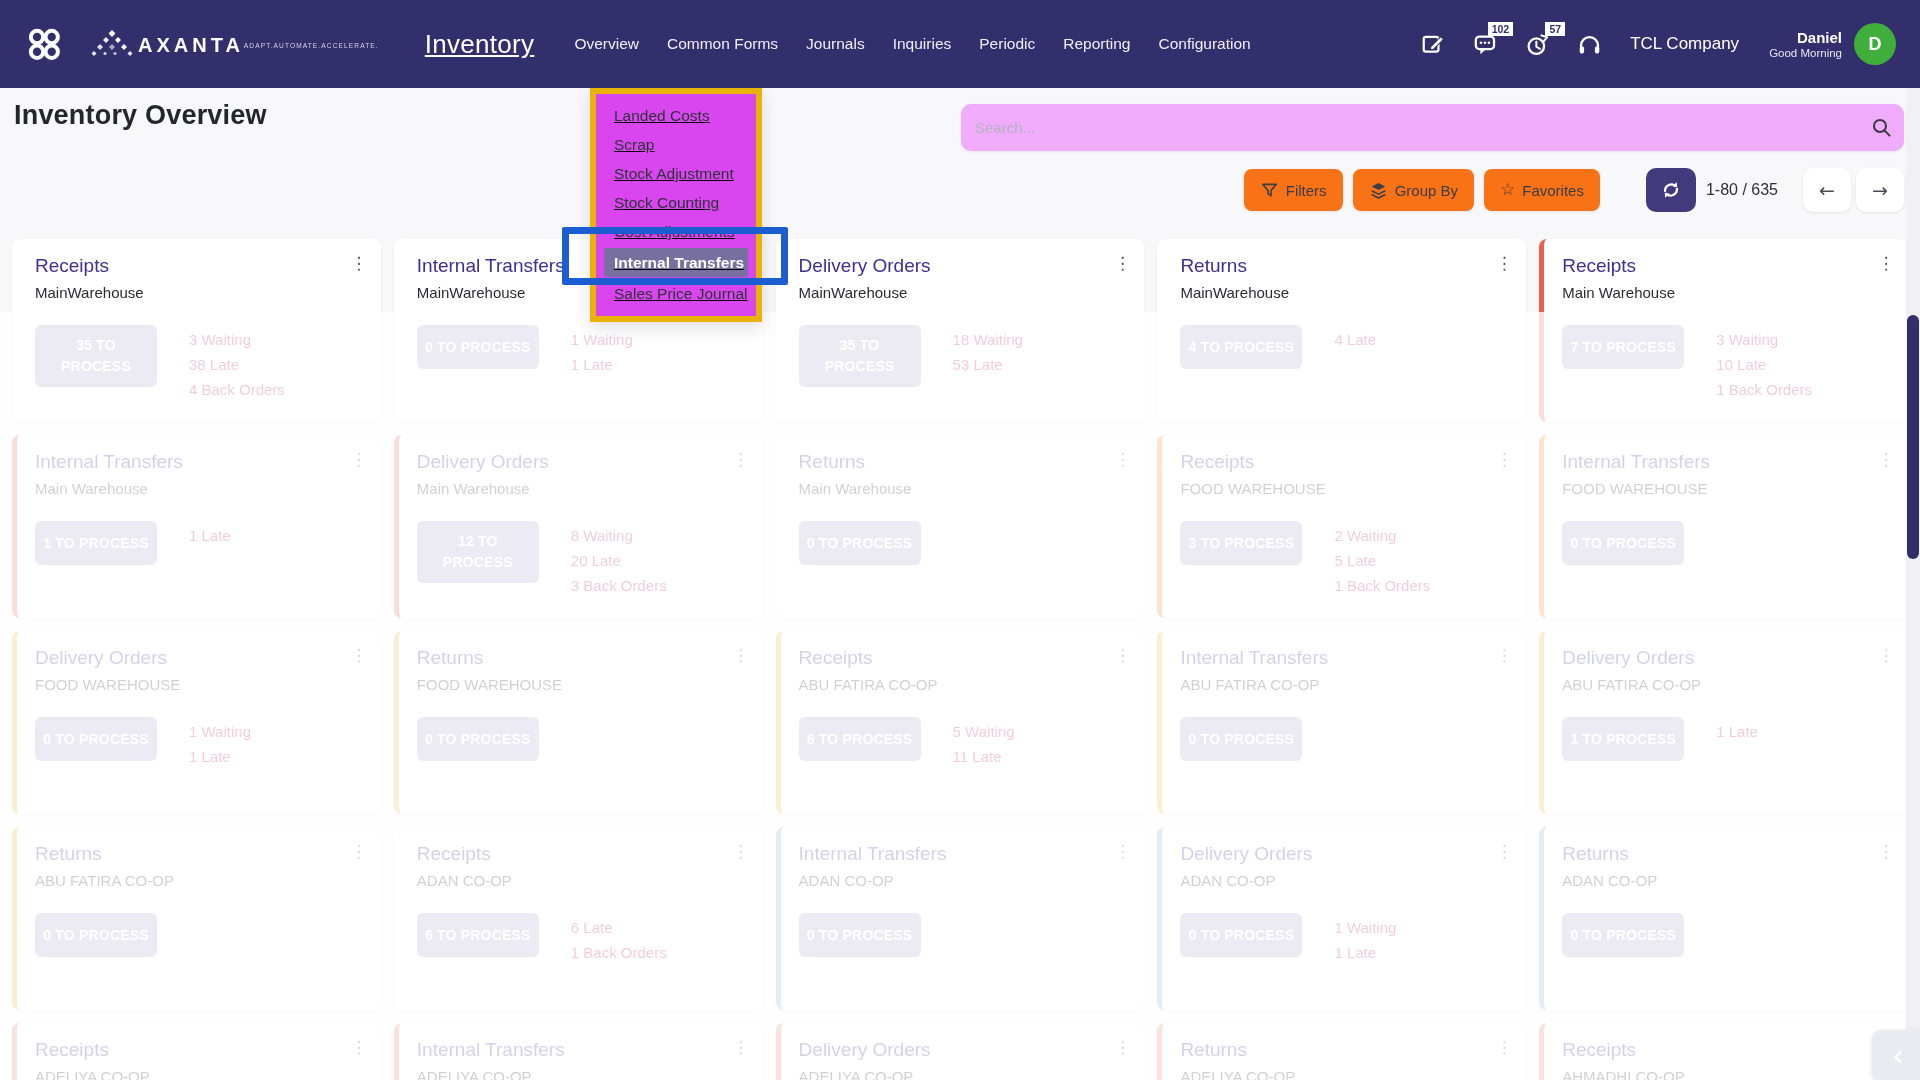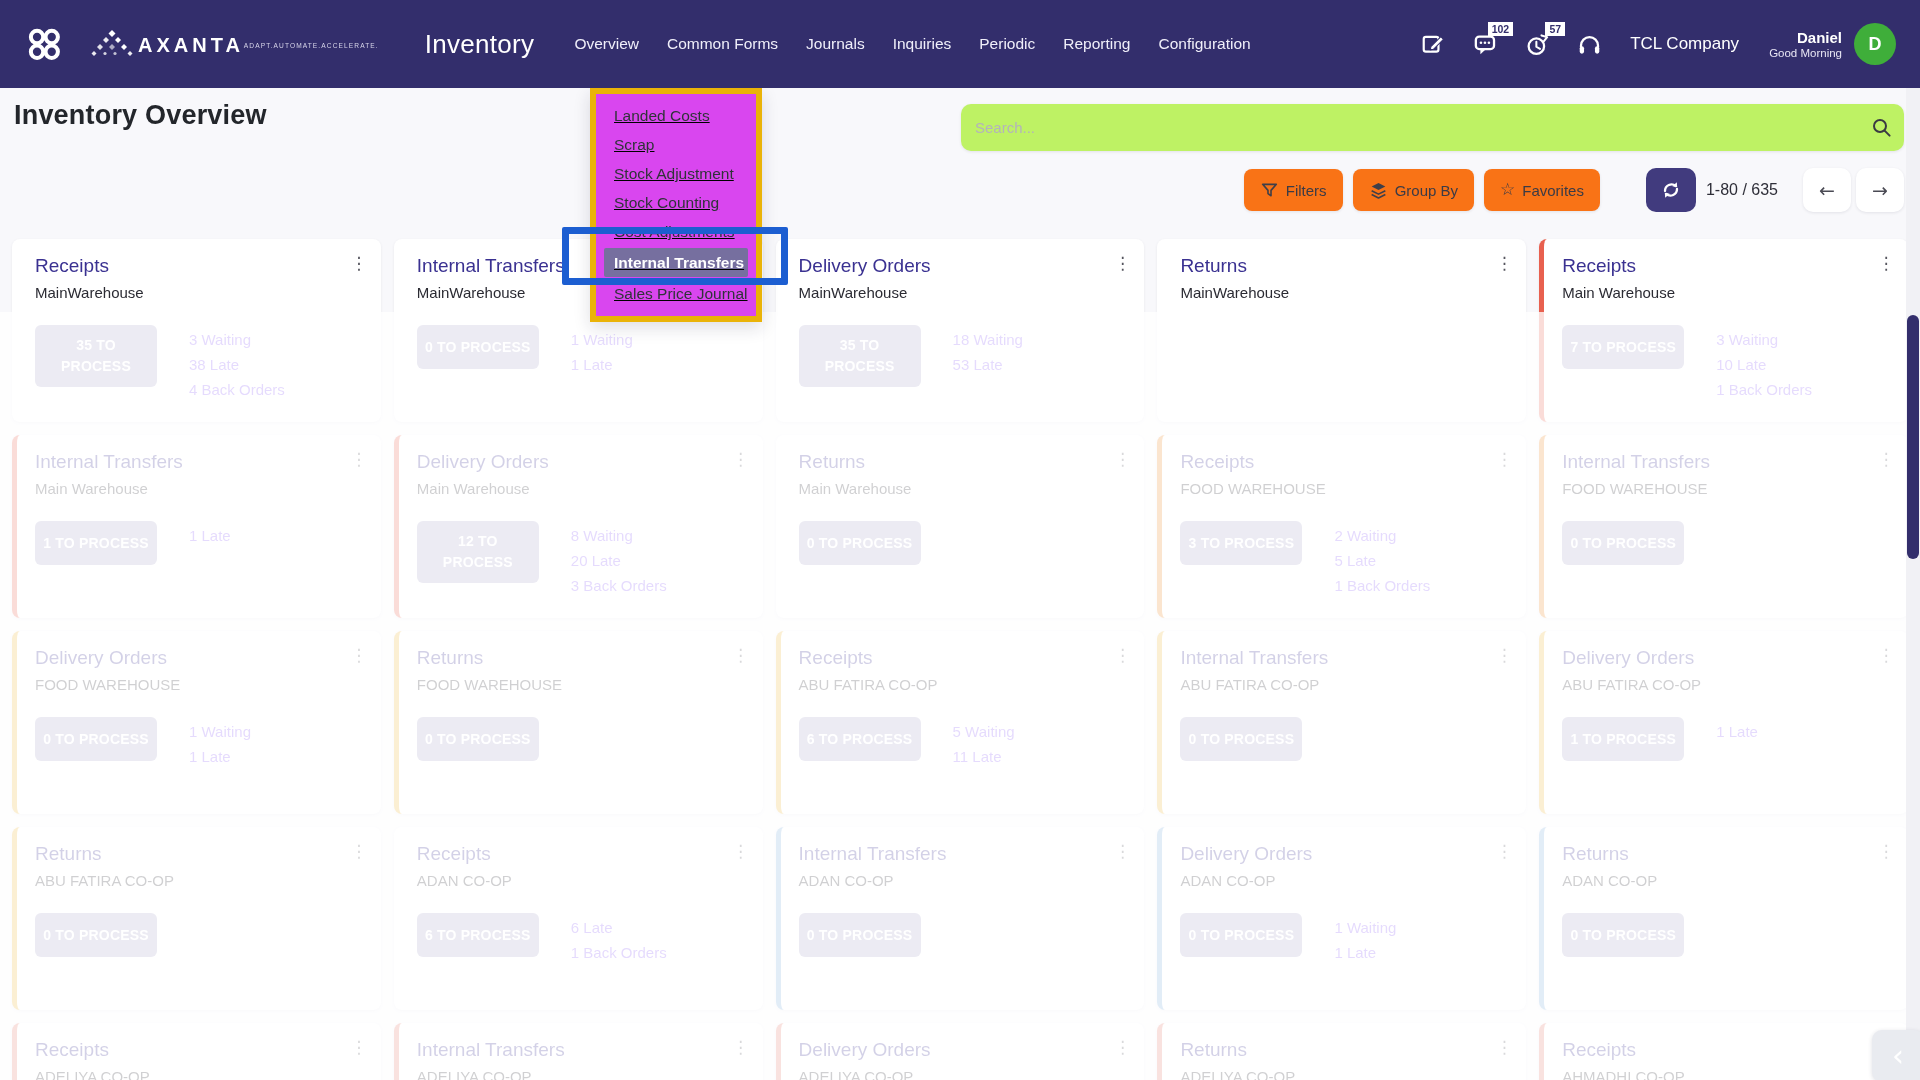--- a/index.html
+++ b/index.html
@@ -7,38 +7,38 @@
   body { font-family:"Liberation Sans", sans-serif; background:#f8f8fb; overflow:hidden; }
   #screen { position:relative; width:1920px; height:1080px; overflow:hidden; background:#f8f8fb; }
 
   
   .navbar { position:absolute; left:0; top:0; width:1920px; height:88px; background:#332e6c;
             display:flex; align-items:center; padding:0 24px; z-index:200; }
   .apps-btn { width:40px; height:40px; display:flex; align-items:center; justify-content:center; cursor:pointer; }
   .brand { display:flex; flex-direction:row; align-items:center; margin-left:22px; }
   .brand-name { color:#fff; font-size:20px; font-weight:bold; letter-spacing:4px; line-height:20px; margin-top:2px; }
   .brand-tag { color:#d8d6ea; font-size:6.6px; letter-spacing:1.1px; margin-top:2px; }
-  .app-title { color:#fff; font-size:26px; font-weight:500; margin-left:46px; letter-spacing:.3px; }
+  .app-title { color:#fff; font-size:26px; font-weight:500; margin-left:46px; letter-spacing:.3px;text-decoration:underline; }
   .nav-links { display:flex; gap:28px; margin-left:40px; }
   .nav-link { color:#f0effa; font-size:15.5px; cursor:pointer; white-space:nowrap; }
   .nav-right { margin-left:auto; display:flex; align-items:center; }
   .nav-icon { position:relative; width:30px; height:30px; display:flex; align-items:center; justify-content:center;
               margin-left:22px; cursor:pointer; }
   .badge { position:absolute; top:-7px; right:-13px; background:#fff; color:#332e6c; font-size:10.5px; font-weight:bold;
            border-radius:0; padding:1px 4px; line-height:12px; }
   .company { color:#fff; font-size:17px; font-weight:500; margin-left:26px; white-space:nowrap; cursor:pointer; }
   .user-block { margin-left:30px; text-align:right; color:#fff; }
   .user-name { font-size:15px; font-weight:bold; line-height:17px; }
   .user-greet { font-size:11.5px; line-height:14px; color:#e8e6f4; }
   .avatar { width:42px; height:42px; border-radius:50%; color:#fff; font-size:18px; font-weight:bold;
             display:flex; align-items:center; justify-content:center; margin-left:12px; cursor:pointer; }
 
   
   .page-title { position:absolute; left:14px; top:100px; font-size:27px; color:#23262b; letter-spacing:.2px; }
-  .search-wrap { position:absolute; left:961px; top:104px; width:943px; height:47px; background:#bef264;
+  .search-wrap { position:absolute; left:961px; top:104px; width:943px; height:47px; background:#f0abfc;
                  border-radius:10px; box-shadow:0 1px 3px rgba(40,40,70,.10); display:flex; align-items:center; }
   .search-input { flex:1; border:none; outline:none; background:transparent; font-size:15px; color:#333;
                   padding:0 14px; font-family:"Liberation Sans", sans-serif; }
   .search-input::placeholder { color:#b3b3bc; }
   .search-icon { width:44px; display:flex; align-items:center; justify-content:center; cursor:pointer; }
 
   
   .controls { position:absolute; top:168px; right:16px; height:44px; display:flex; align-items:center; }
   .ctl-btn { height:42px; background:#f97316; border:none; border-radius:8px; box-shadow:0 1px 3px rgba(40,40,70,.10);
              display:flex; align-items:center; gap:7px; padding:0 16px; font-size:15px; color:#3b3b46;
@@ -57,21 +57,21 @@
   .card { position:relative; background:#fff; border-radius:8px; height:183px; padding:16px 18px 0 18px;
           box-shadow:0 1px 3px rgba(40,40,70,.08); border-left:5px solid transparent; cursor:pointer; }
   .card-title { font-size:19px; font-weight:500; color:#3a3191; }
   .card-subtitle { font-size:15px; color:#2b2b33; margin-top:7px; }
   .kebab { position:absolute; top:14px; right:12px; font-size:17px; color:#55555e; width:20px; text-align:center;
            cursor:pointer; font-family:"DejaVu Sans", sans-serif; }
   .card-body { margin-top:24px; display:flex; align-items:flex-start; gap:32px; }
   .to-process-btn { width:122px; min-height:44px; padding:10px 6px; background:#a8a4c8; border:none; border-radius:6px;
                     color:#fff; font-size:14px; font-weight:bold; text-transform:uppercase; line-height:1.5;
                     letter-spacing:.2px; font-family:"Liberation Sans", sans-serif; cursor:pointer; }
-  .card-stats { font-size:15px; color:#8b5cf6; line-height:25px; padding-top:2px; }
+  .card-stats { font-size:15px; color:#be185d; line-height:25px; padding-top:2px; }
 
   
   .fade-overlay { position:absolute; left:0; top:312px; width:1920px; height:768px;
                   background:rgba(255,255,255,.78); z-index:50; pointer-events:none; }
 
   
   .dropdown { position:absolute; left:590px; top:88px; width:172px; background:#d946ef; z-index:100;
               box-shadow:0 6px 16px rgba(30,30,60,.14); border:6px solid #eab308; padding:7px 0 8px 0;text-decoration:underline; }
   .menu-item { font-size:15.5px; color:#2f3338; padding:5px 18px; line-height:19px; cursor:pointer; white-space:nowrap; }
   .menu-item.highlight { background:#766f9f; color:#fff; font-weight:bold; margin:2px 8px; padding:5px 10px;
@@ -258,20 +258,26 @@
             <div>18 Waiting</div>
             <div>53 Late</div>
           </div>
     </div>
   </div>
 
   <div class="card">
     <div class="card-title">Returns</div>
     <div class="card-subtitle">MainWarehouse</div>
     <div class="kebab">⋮</div>
+    <div class="card-body">
+      <button class="to-process-btn">4 TO PROCESS</button>
+      <div class="card-stats">
+            <div>4 Late</div>
+          </div>
+    </div>
   </div>
 
   <div class="card" style="border-left-color: rgb(232, 96, 79);">
     <div class="card-title">Receipts</div>
     <div class="card-subtitle">Main Warehouse</div>
     <div class="kebab">⋮</div>
     <div class="card-body">
       <button class="to-process-btn">7 TO PROCESS</button>
       <div class="card-stats">
             <div>3 Waiting</div>

